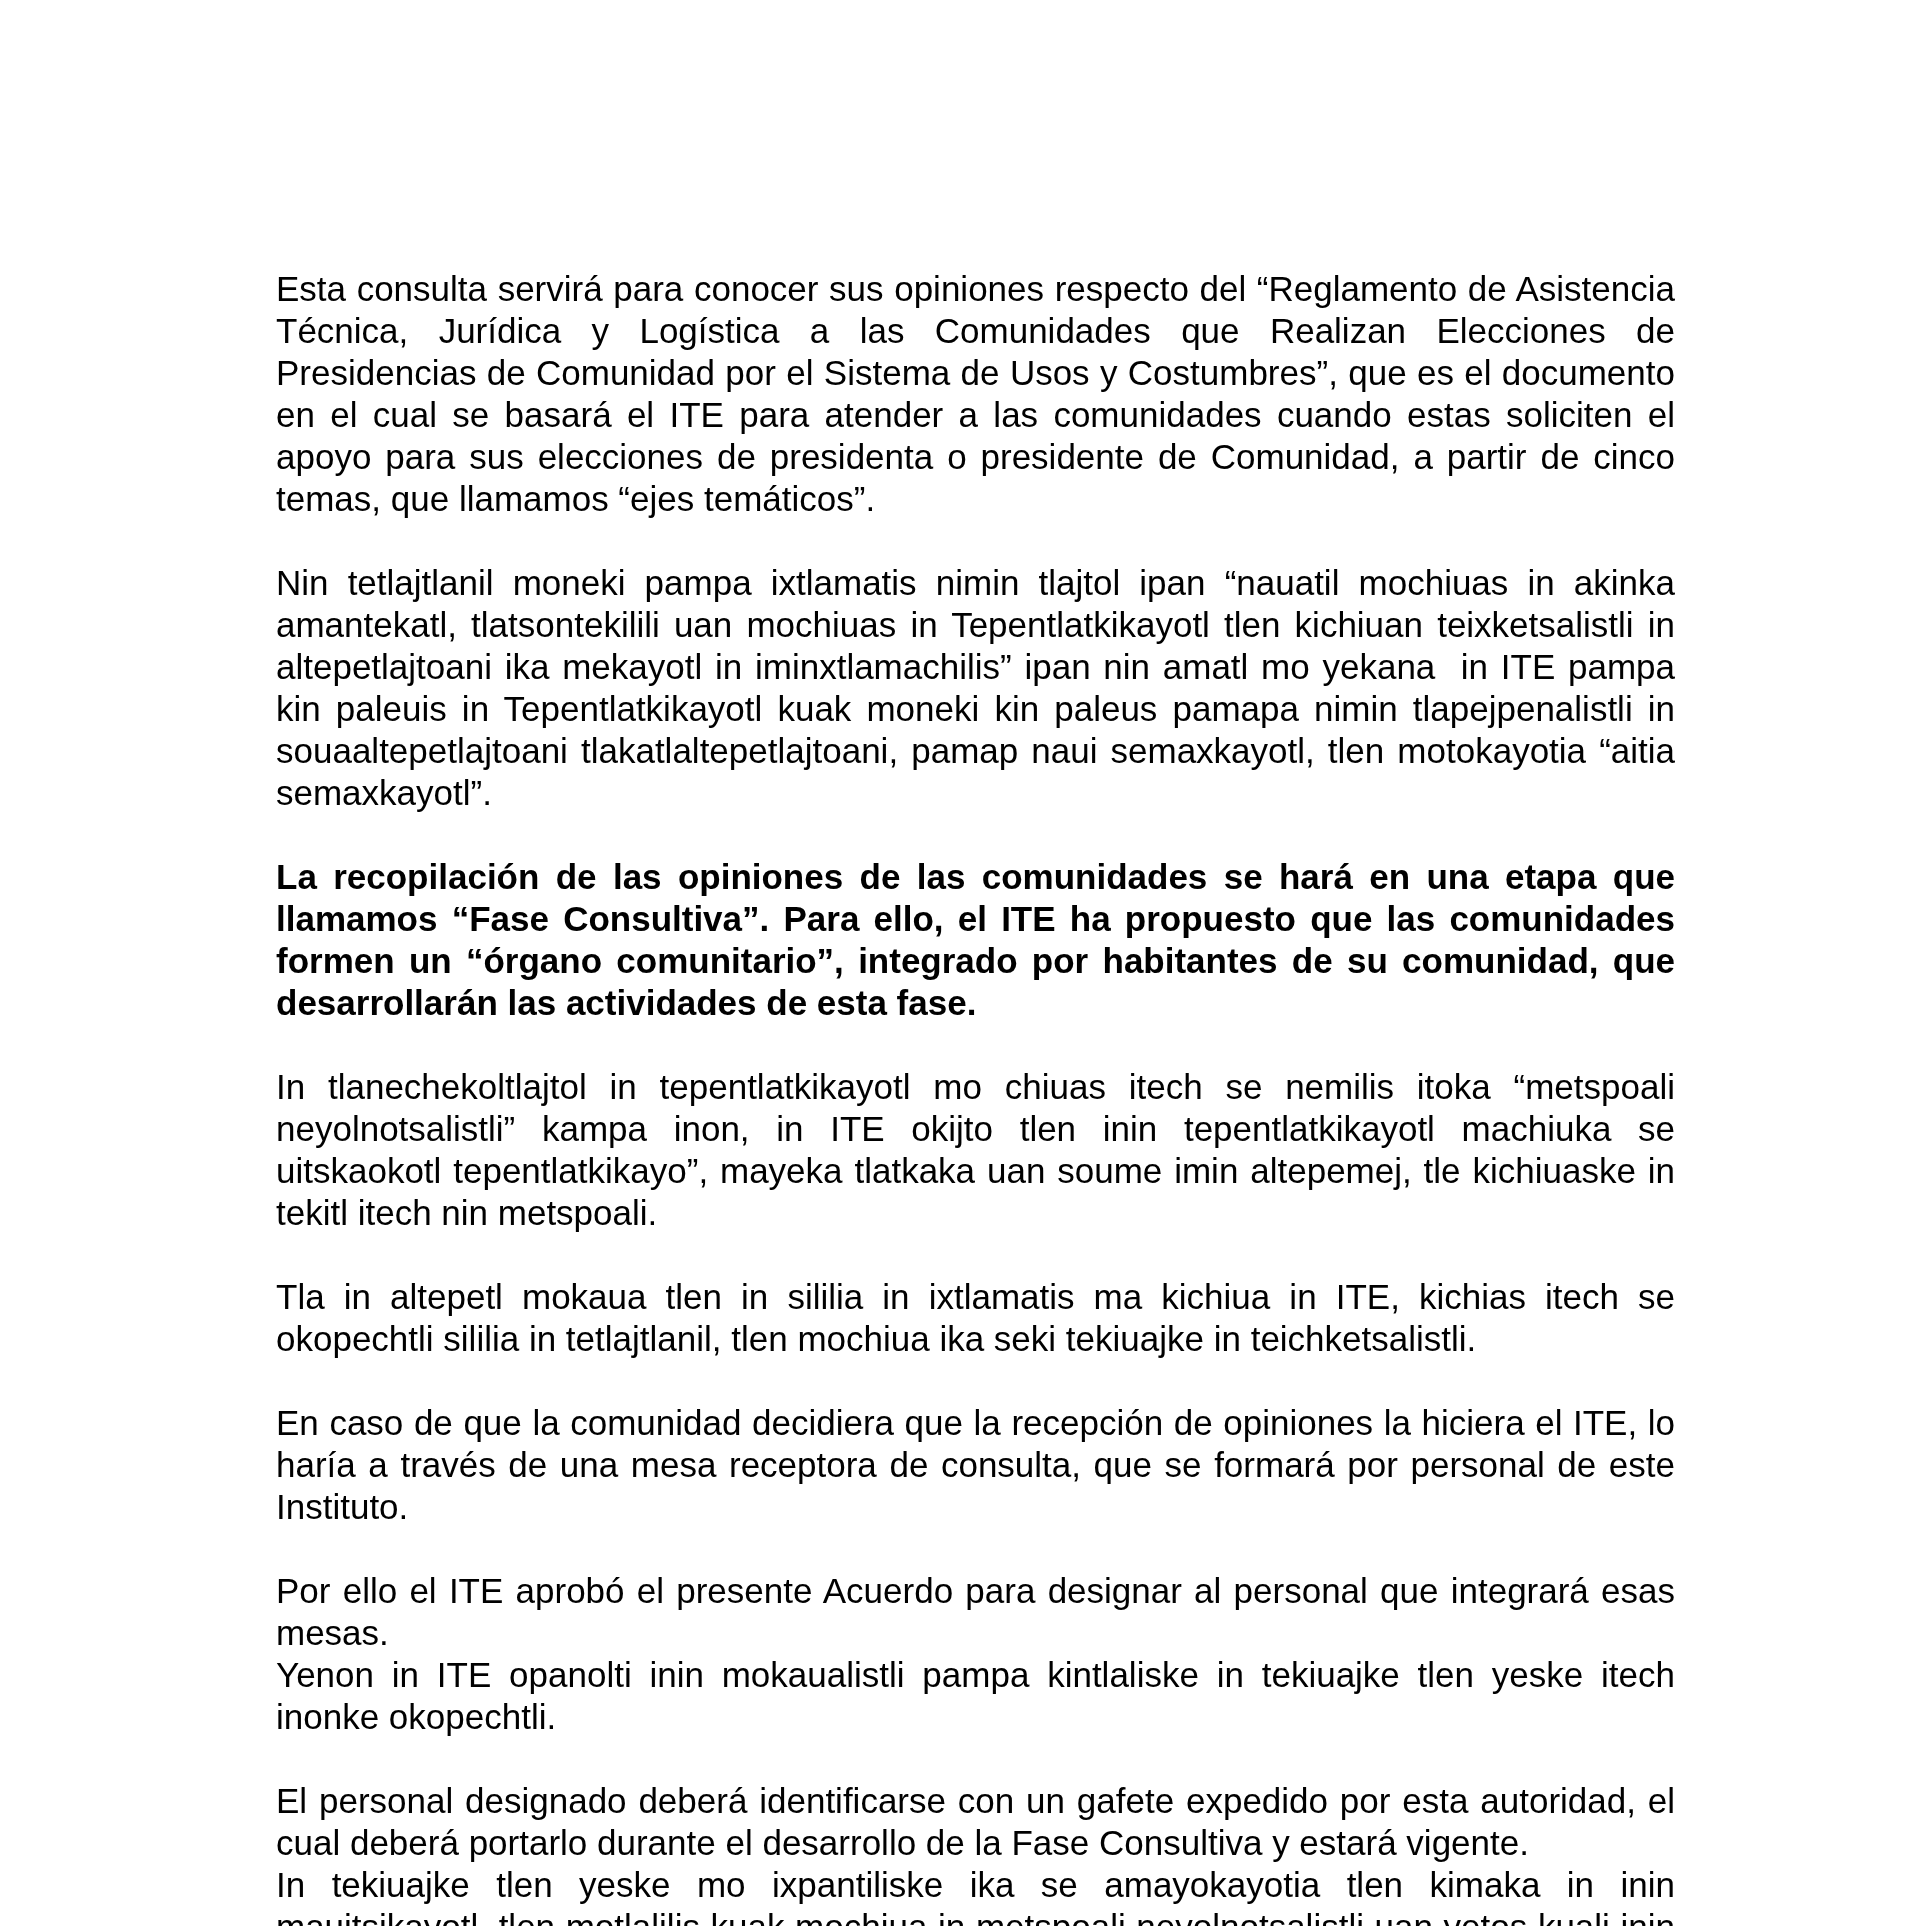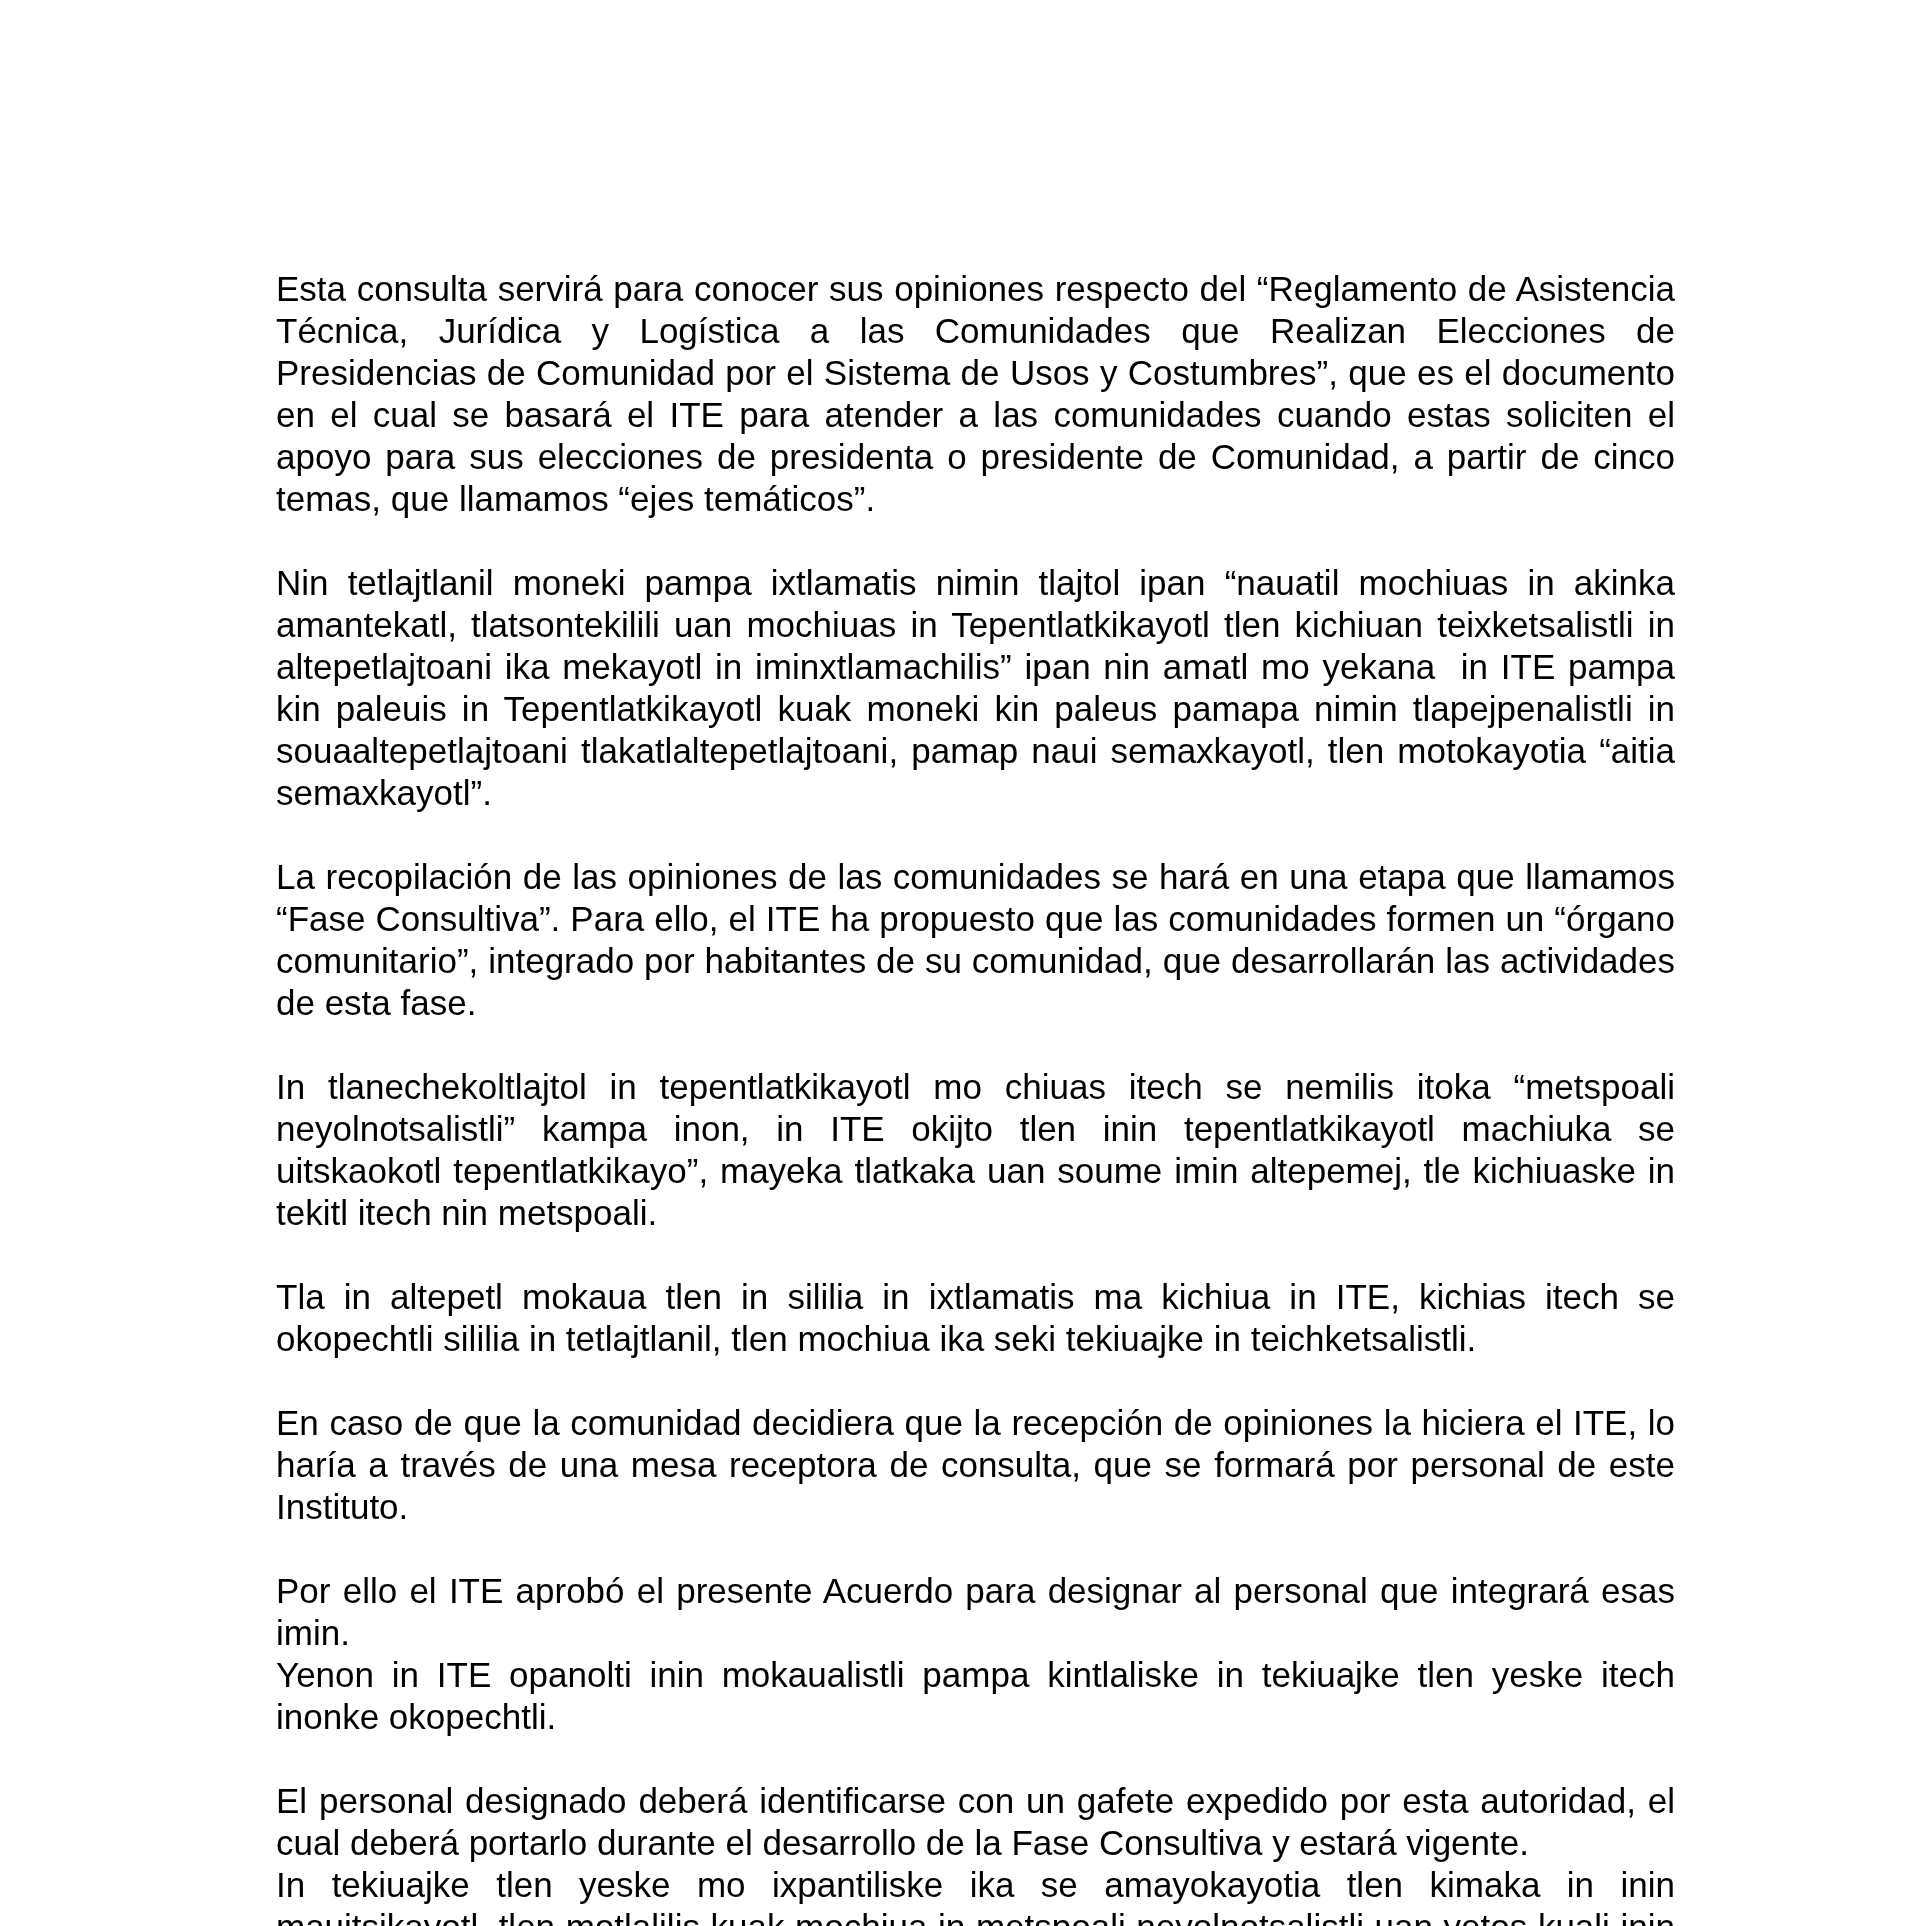--- a/index.html
+++ b/index.html
@@ -25,30 +25,31 @@
   }
   .doc p {
     margin: 0 0 42px 0;
     padding: 0;
   }
   .doc p.tight {
     margin-bottom: 0;
   }
   .doc p.big-gap {
     margin-top: 37px;
+    font-weight: bold;
   }
 </style>
 </head>
 <body>
 
 <div class="doc">
   <p>Esta consulta servirá para conocer sus opiniones respecto del “Reglamento de Asistencia Técnica, Jurídica y Logística a las Comunidades que Realizan Elecciones de Presidencias de Comunidad por el Sistema de Usos y Costumbres”, que es el documento en el cual se basará el ITE para atender a las comunidades cuando estas soliciten el apoyo para sus elecciones de presidenta o presidente de Comunidad, a partir de cinco temas, que llamamos “ejes temáticos”.</p>
   <p>Nin tetlajtlanil moneki pampa ixtlamatis nimin tlajtol ipan “nauatil mochiuas in akinka amantekatl, tlatsontekilili uan mochiuas in Tepentlatkikayotl tlen kichiuan teixketsalistli in altepetlajtoani ika mekayotl in iminxtlamachilis” ipan nin amatl mo yekana&nbsp; in ITE pampa kin paleuis in Tepentlatkikayotl kuak moneki kin paleus pamapa nimin tlapejpenalistli in souaaltepetlajtoani tlakatlaltepetlajtoani, pamap naui semaxkayotl, tlen motokayotia “aitia semaxkayotl”.</p>
   <p class="big-gap">La recopilación de las opiniones de las comunidades se hará en una etapa que llamamos “Fase Consultiva”. Para ello, el ITE ha propuesto que las comunidades formen un “órgano comunitario”, integrado por habitantes de su comunidad, que desarrollarán las actividades de esta fase.</p>
   <p>In tlanechekoltlajtol in tepentlatkikayotl mo chiuas itech se nemilis itoka “metspoali neyolnotsalistli” kampa inon, in ITE okijto tlen inin tepentlatkikayotl machiuka se uitskaokotl tepentlatkikayo”, mayeka tlatkaka uan soume imin altepemej, tle kichiuaske in tekitl itech nin metspoali.</p>
   <p>Tla in altepetl mokaua tlen in sililia in ixtlamatis ma kichiua in ITE, kichias itech se okopechtli sililia in tetlajtlanil, tlen mochiua ika seki tekiuajke in teichketsalistli.</p>
   <p>En caso de que la comunidad decidiera que la recepción de opiniones la hiciera el ITE, lo haría a través de una mesa receptora de consulta, que se formará por personal de este Instituto.</p>
-  <p class="tight">Por ello el ITE aprobó el presente Acuerdo para designar al personal que integrará esas imin.</p>
+  <p class="tight">Por ello el ITE aprobó el presente Acuerdo para designar al personal que integrará esas mesas.</p>
   <p>Yenon in ITE opanolti inin mokaualistli pampa kintlaliske in tekiuajke tlen yeske itech inonke okopechtli.</p>
   <p class="tight">El personal designado deberá identificarse con un gafete expedido por esta autoridad, el cual deberá portarlo durante el desarrollo de la Fase Consultiva y estará vigente.</p>
   <p class="tight">In tekiuajke tlen yeske mo ixpantiliske ika se amayokayotia tlen kimaka in inin mauitsikayotl, tlen motlalilis kuak mochiua in metspoali neyolnotsalistli uan yetos kuali inin xouitl.</p>
 </div>
 
 
 </body></html>

